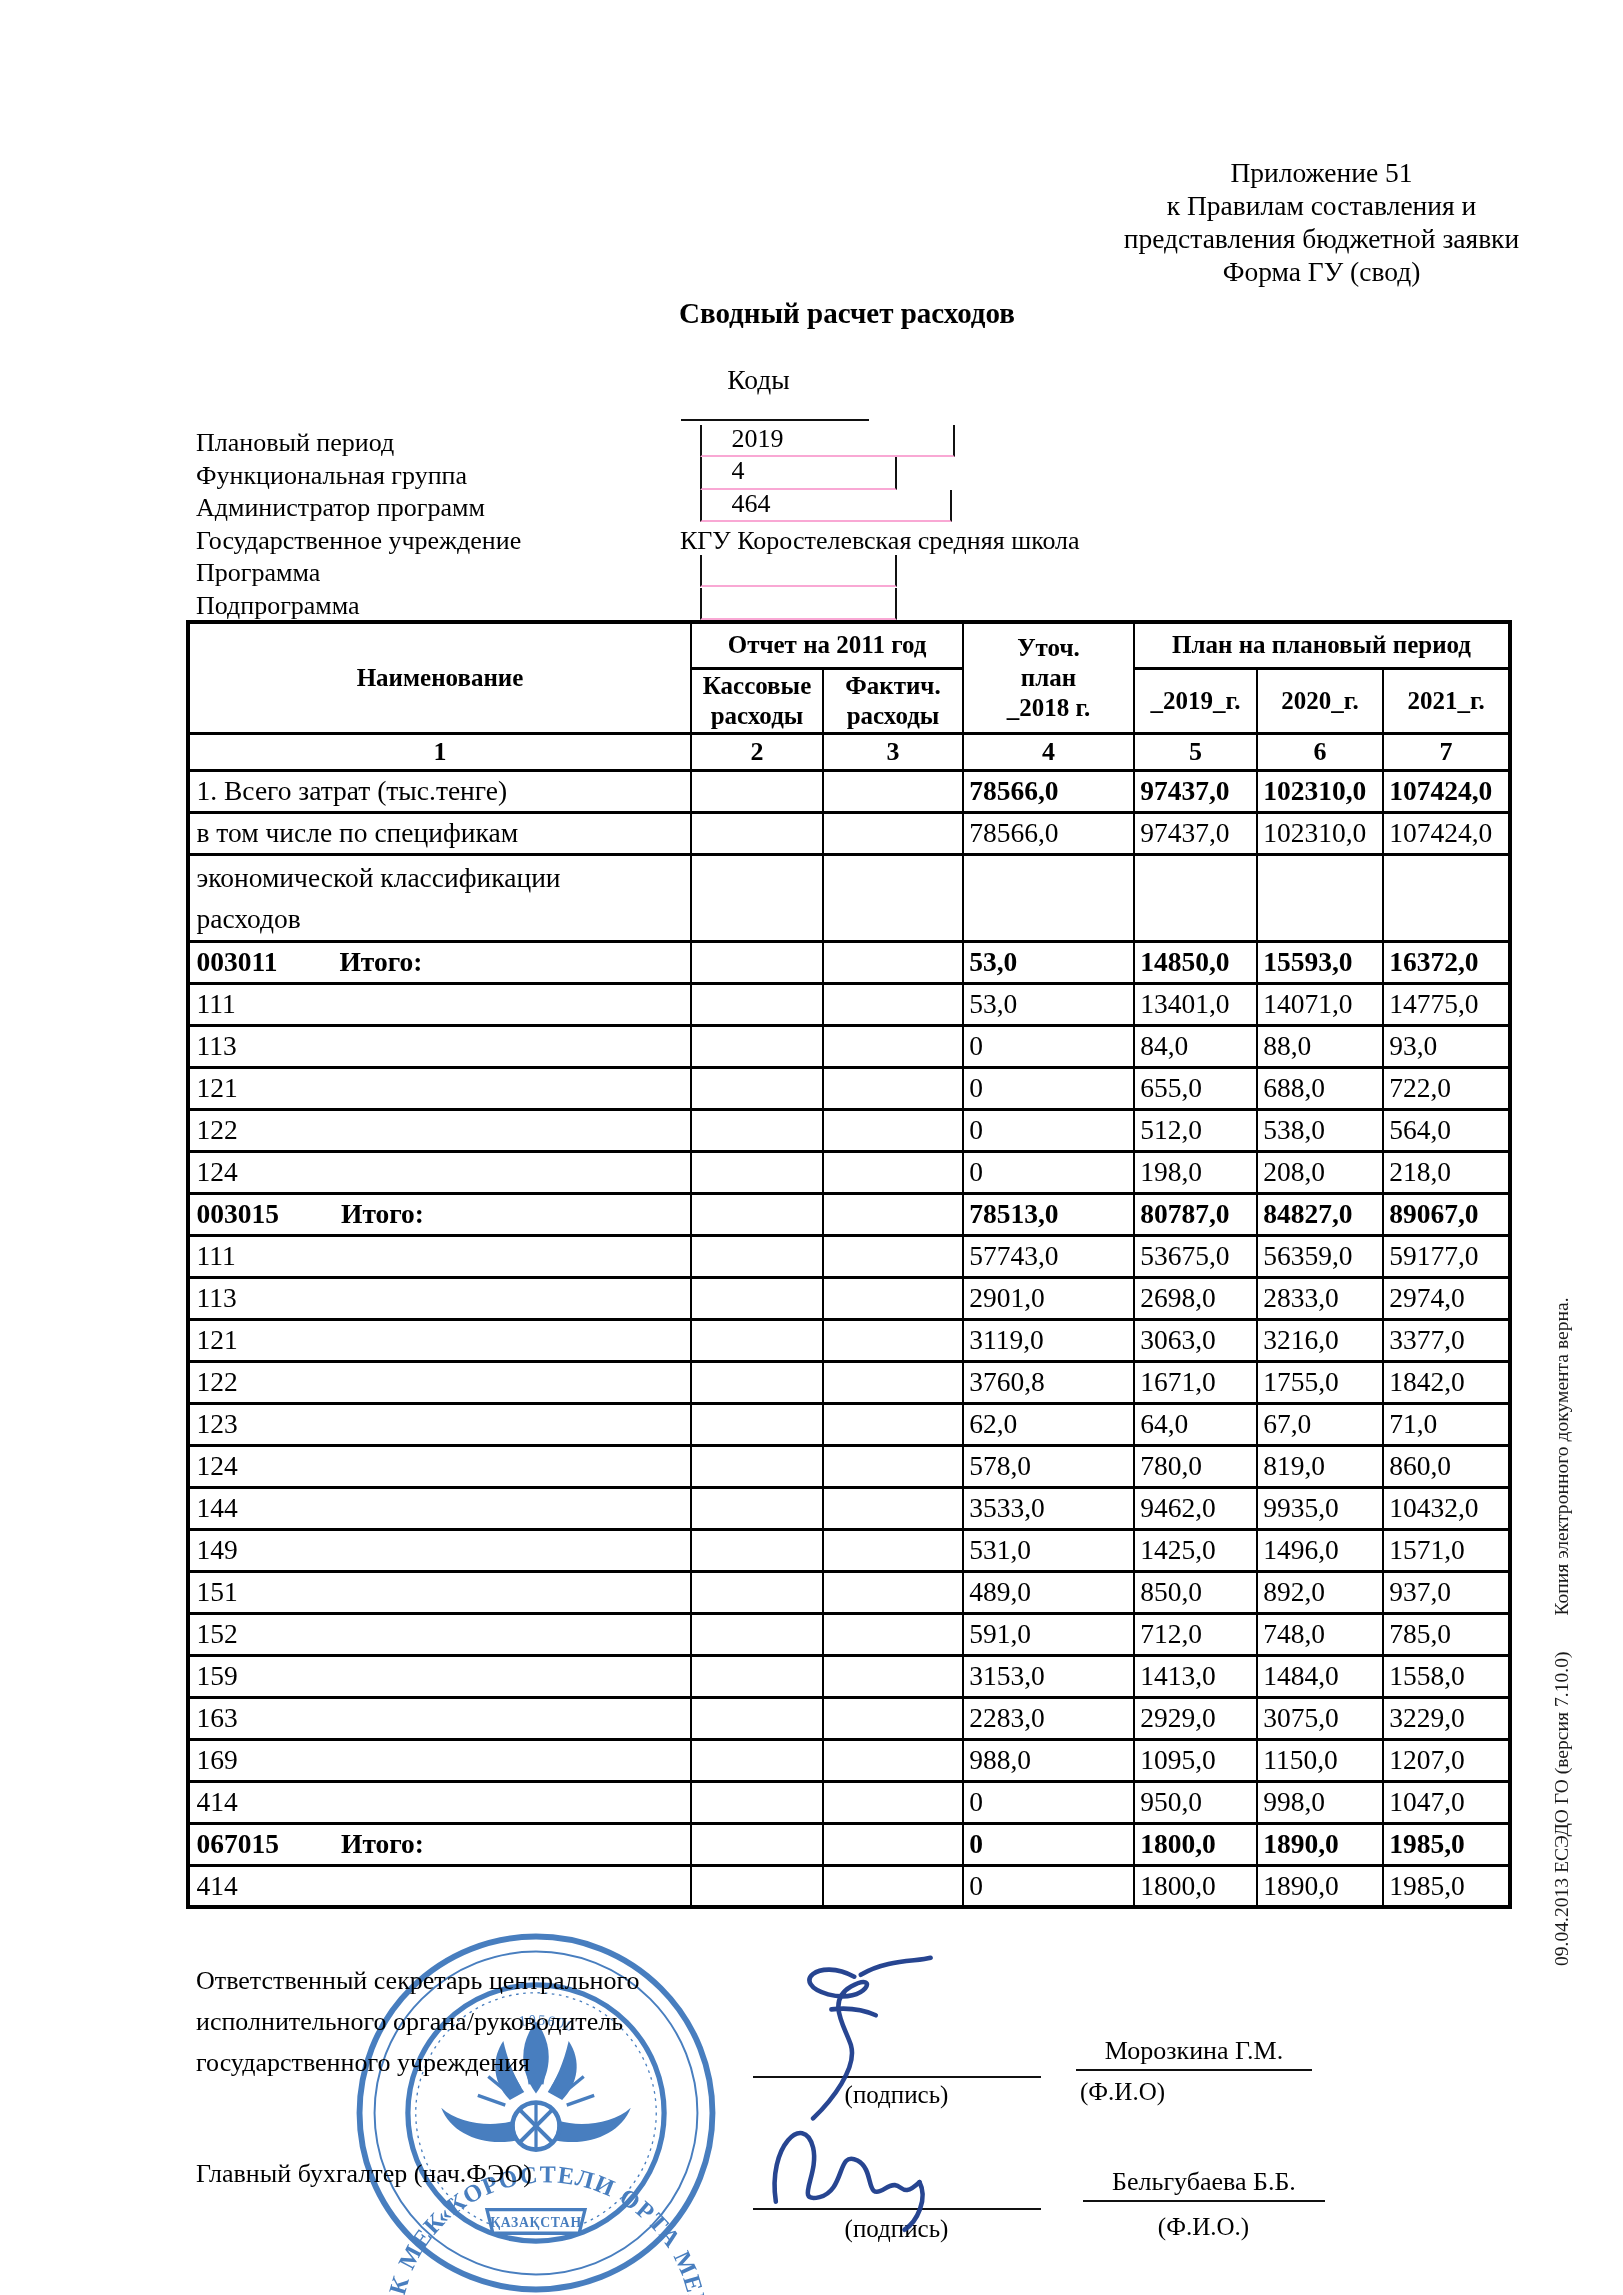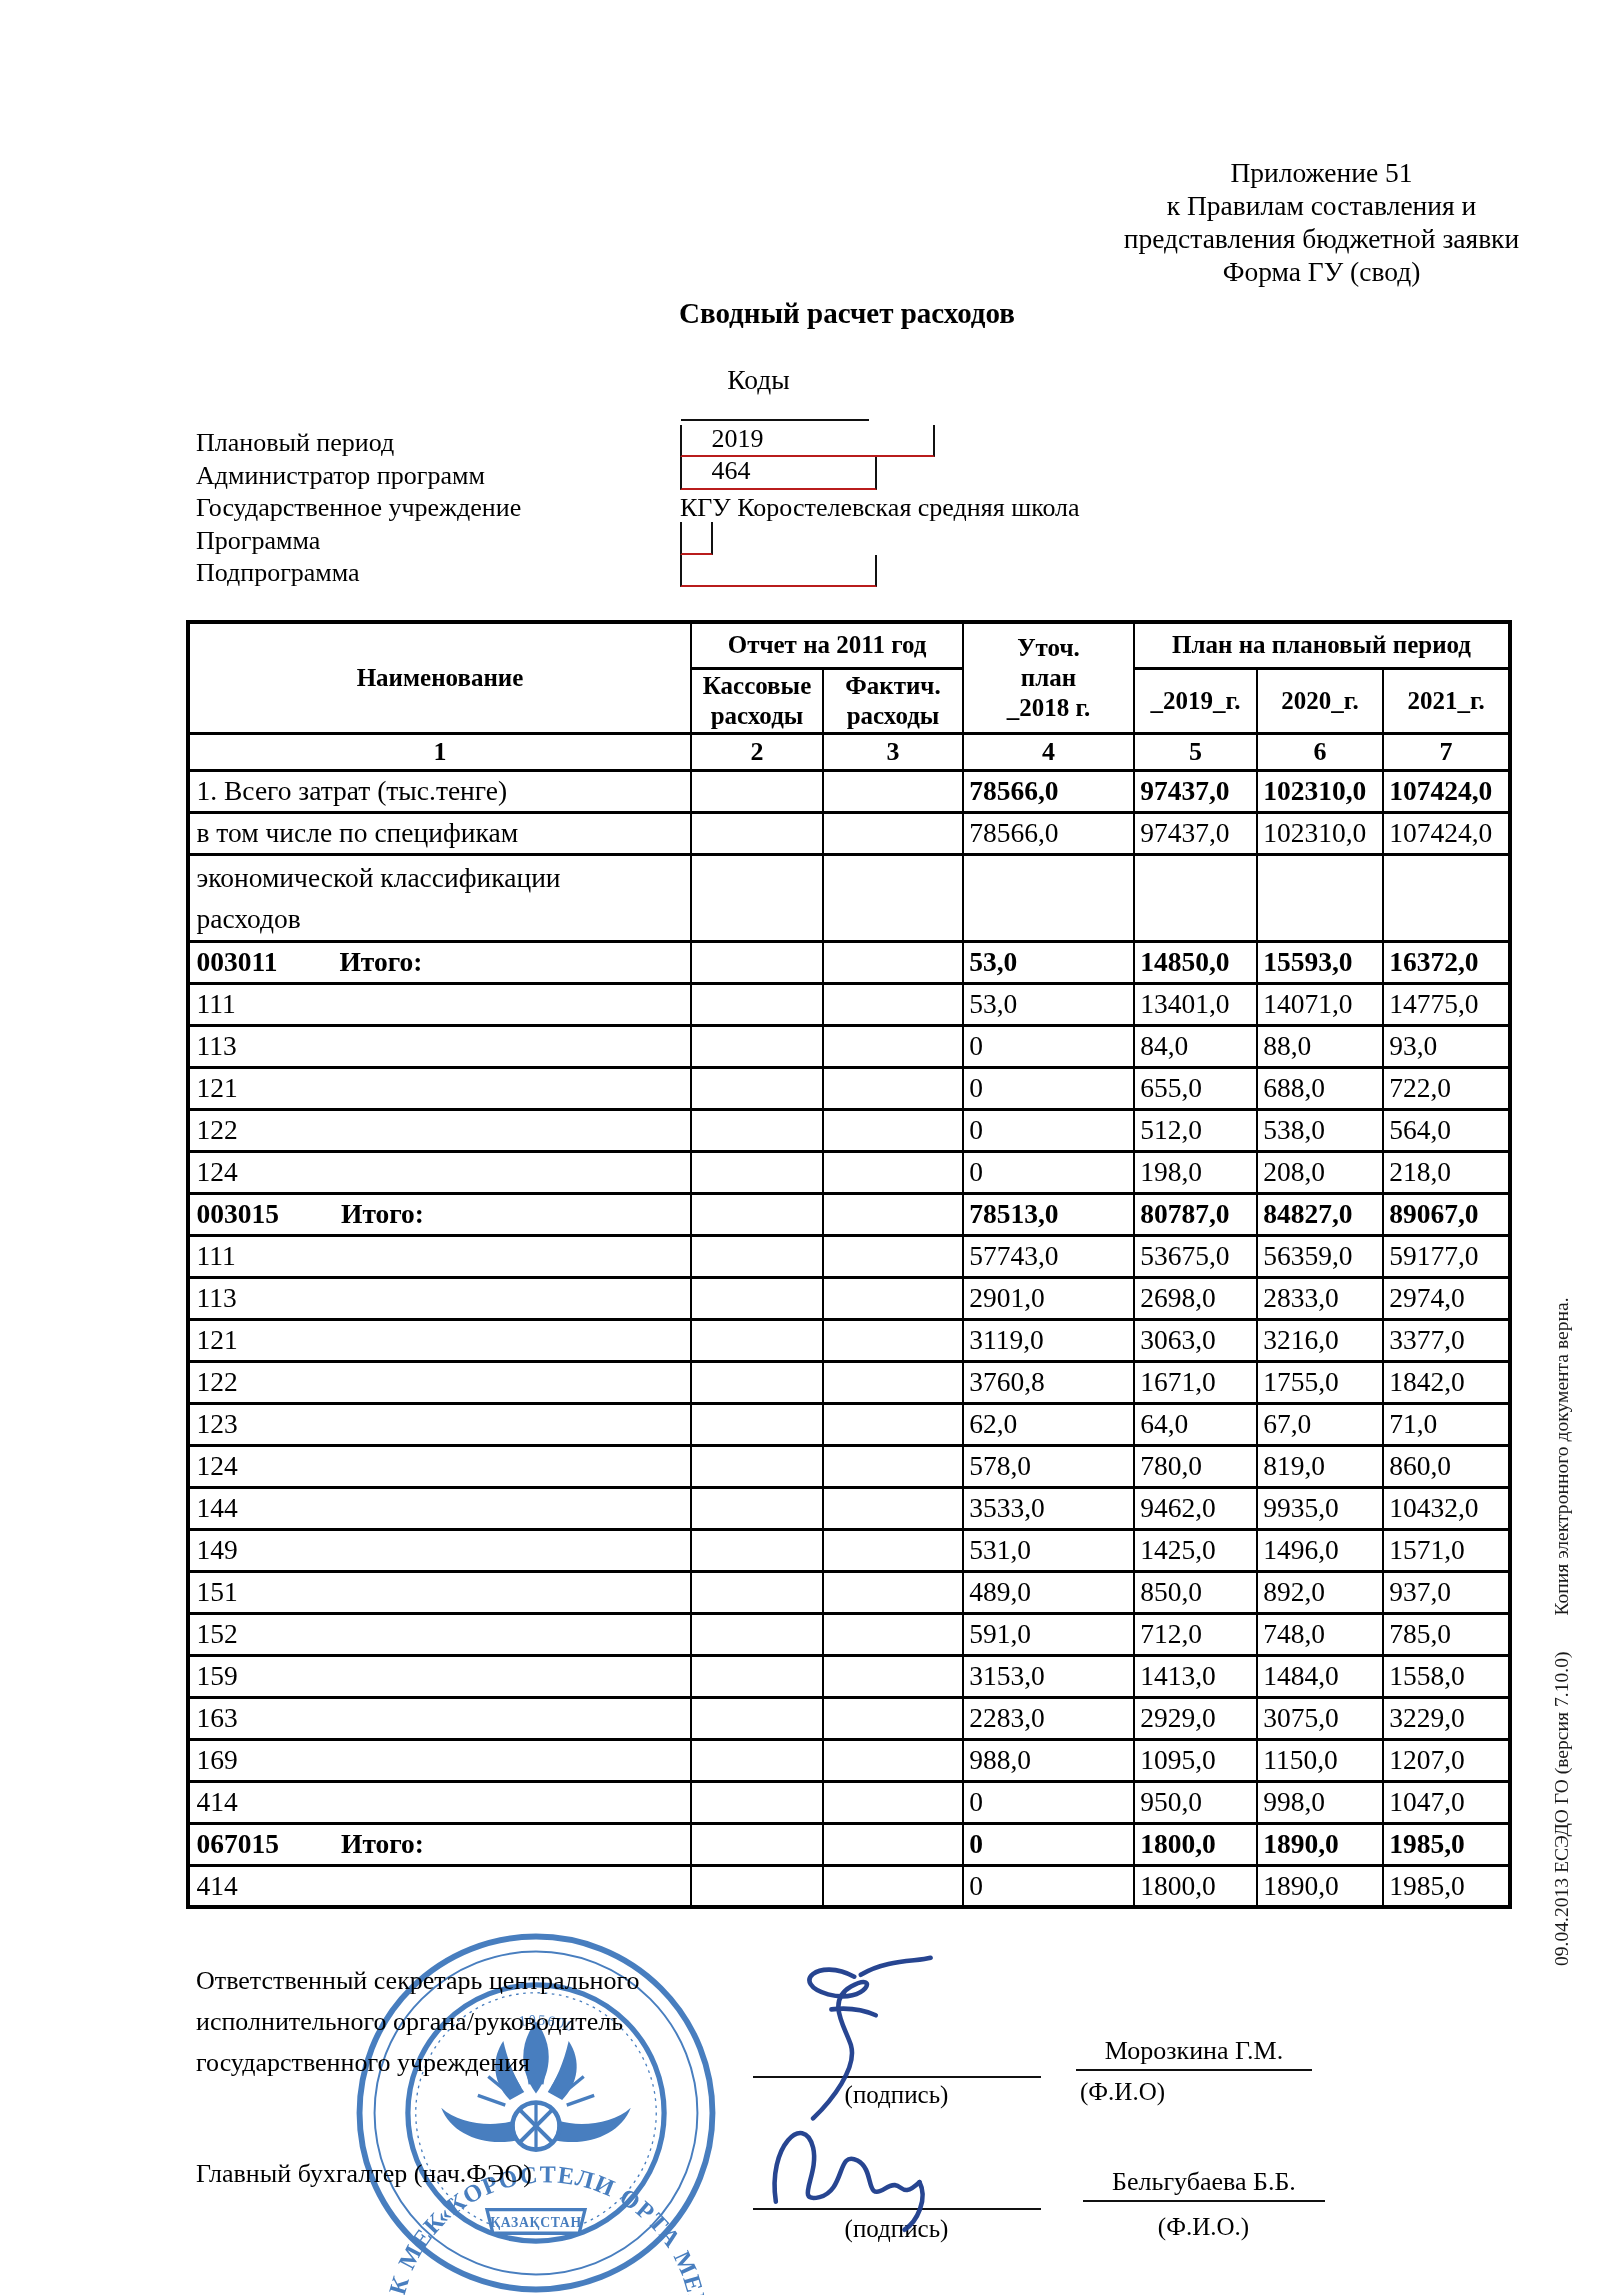--- a/index.html
+++ b/index.html
@@ -10,22 +10,22 @@
   .header-note{left:1073px;top:156px;width:497px;text-align:center;font-size:27.5px;line-height:33px;}
   
   .doc-title{left:186px;top:296px;width:1322px;text-align:center;font-weight:bold;font-size:29px;line-height:34px;}
   .codes-label{left:667px;top:364px;width:183px;text-align:center;font-size:27.5px;}
   
   .blank-line{left:681px;top:419px;width:188px;border-top:2px solid #111;}
   
   .form-fields{left:196px;top:427px;width:1243px;}
   .form-row{display:flex;align-items:flex-end;height:30px;margin-bottom:2.6px;}
   .form-label{width:484px;font-size:26px;line-height:29px;}
-  .field-box{border-left:2px solid #111;border-right:2px solid #111;border-bottom:2px solid #b91c1c;
-             height:29px;display:flex;align-items:flex-end;padding:0 0 1.3px 29.4px;font-size:26px;}
+  .field-box{border-left:2px solid #111;border-right:2px solid #111;border-bottom:2px solid #f9a8d4;
+             height:29px;display:flex;align-items:flex-end;padding:0 0 1.3px 29.4px;font-size:26px;margin-left:20px;}
   .form-row:nth-child(1) .field-box{width:222px;}
   .form-row:nth-child(2) .field-box{width:164px;}
   .form-row:nth-child(3) .field-box{width:219px;}
   .form-row:nth-child(5) .field-box{width:164px;}
   .form-row:nth-child(6) .field-box{width:164px;}
   .plain-value{font-size:26px;line-height:29px;}
   
   .budget-table{left:186px;top:620px;}
   table{border-collapse:collapse;table-layout:fixed;width:1322px;border:4.6px solid #000;}
   th,td{border:2px solid #000;border-top-width:3.3px;border-bottom-width:3.3px;overflow:hidden;}
@@ -77,20 +77,26 @@
   </div>
   <div class="abs codes-label">Коды</div>
 
   <div class="abs blank-line"></div>
 
   <div class="abs form-fields">
       <div class="form-row">
         <span class="form-label">Плановый период</span>
         <div class="field-box">
           <span>2019</span>
+        </div>
+      </div>
+      <div class="form-row">
+        <span class="form-label">Функциональная группа</span>
+        <div class="field-box">
+          <span>4</span>
         </div>
       </div>
       <div class="form-row">
         <span class="form-label">Администратор программ</span>
         <div class="field-box">
           <span>464</span>
         </div>
       </div>
       <div class="form-row">
         <span class="form-label">Государственное учреждение</span>

